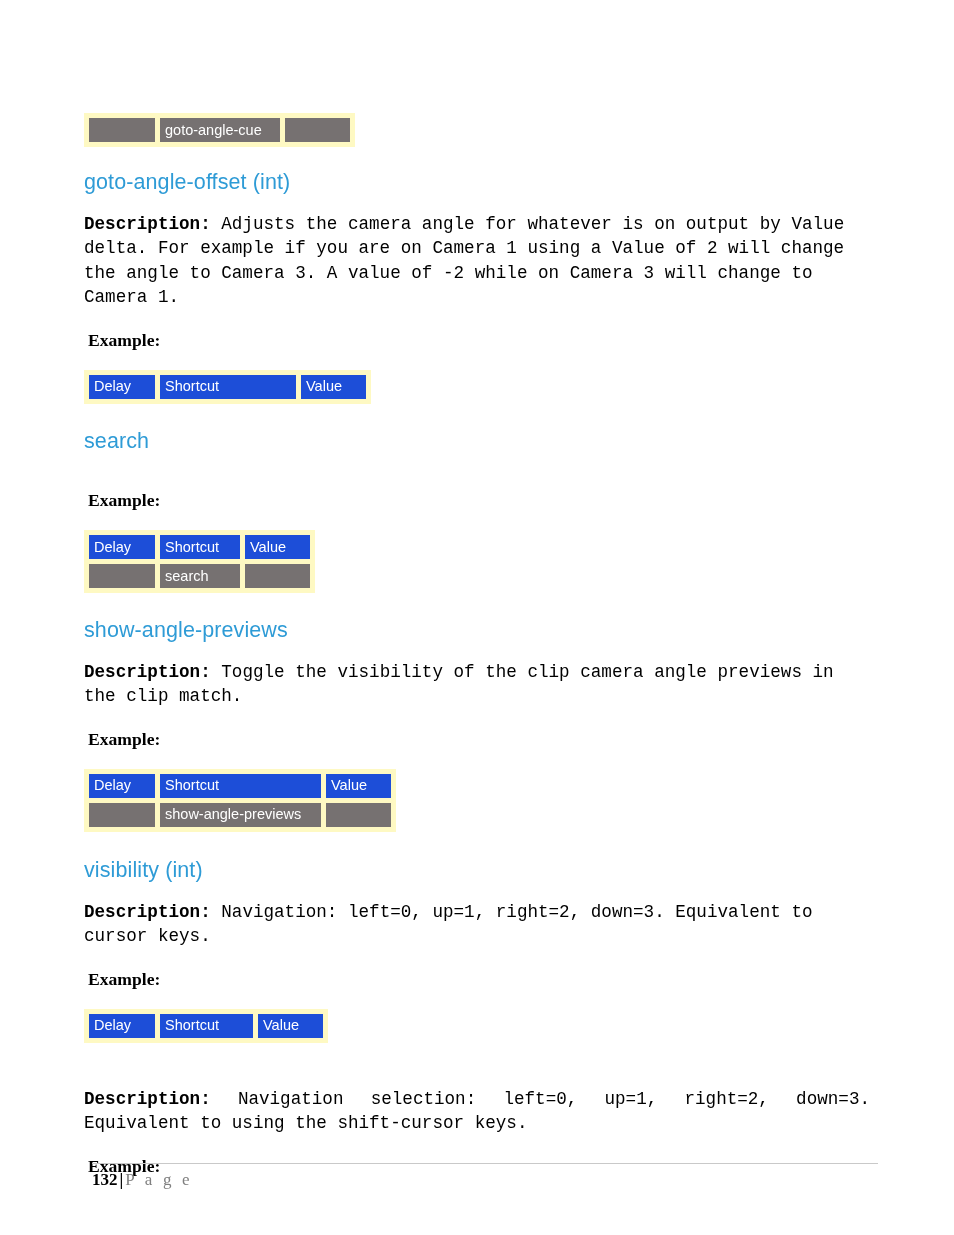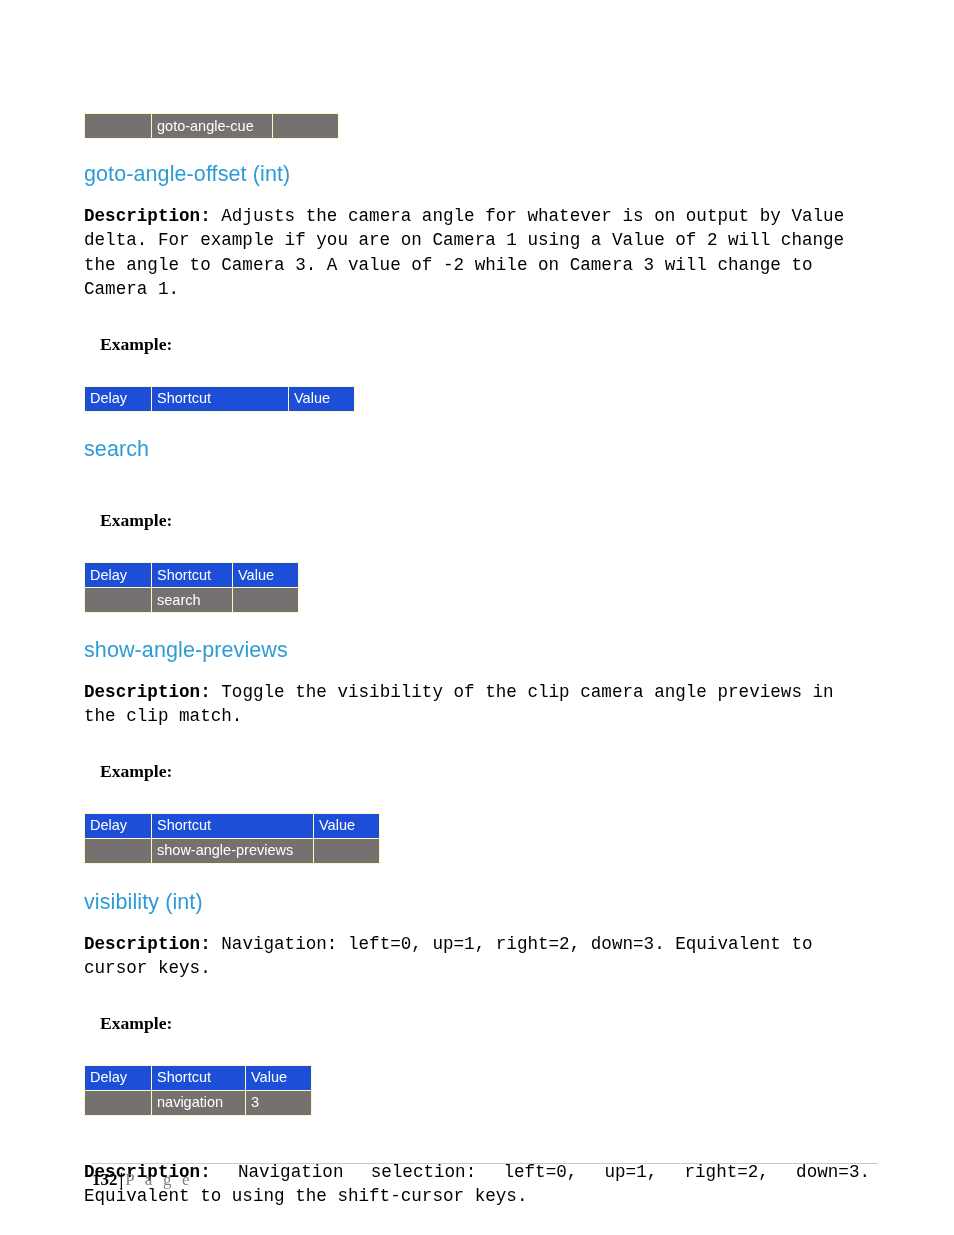--- a/index.html
+++ b/index.html
@@ -54,37 +54,37 @@
     text-align: justify;
     text-justify: inter-word;
   }
   .lead {
     font-weight: bold;
   }
   p.example-label {
     font-family: "Liberation Serif", serif;
     font-size: 17.6px;
     font-weight: bold;
-    margin: 16px;
+    margin: 4px;
     padding: 0;
     line-height: 24px;
     color: #000000;
   }
 
   
   table.shortcut-table {
     border-collapse: collapse;
     table-layout: fixed;
     font-family: "Liberation Sans", sans-serif;
     font-size: 14.5px;
     color: #ffffff;
     background: #767171;
   }
   table.shortcut-table td {
-    border: 1px solid #fef9c3;
+    border: 5px solid #fef9c3;
     padding: 2px 5px 3px 5px;
     height: 19px;
     vertical-align: middle;
     white-space: nowrap;
     overflow: hidden;
   }
   table.shortcut-table tr.header-row td {
     background: #1d4ed8;
   }
   table.shortcut-table tr.data-row td {
@@ -208,25 +208,20 @@
     <p class="desc"><span class="lead">Description:</span> <span>Navigation: left=0, up=1, right=2, down=3.  Equivalent to cursor keys.</span></p>
     <div style="height:14px;"></div>
     <p class="example-label">Example:</p>
     <div style="height:14px;"></div>
     <table class="shortcut-table" style="width:194px;">
       <tbody>
           <tr class="header-row">
         <td style="width:56px;">Delay</td>
         <td style="width:83px;">Shortcut</td>
         <td style="width:55px;">Value</td>
-      </tr>
-      <tr class="data-row">
-        <td></td>
-        <td>navigation</td>
-        <td>3</td>
       </tr>
     </tbody>
       </table>
 
     <div style="height:27px;"></div>
     <div style="height:17px;"></div>
     <p class="desc justified"><span class="lead">Description:</span> <span>Navigation selection: left=0, up=1, right=2, down=3.  Equivalent to using the shift-cursor keys.</span></p>
     <div style="height:14px;"></div>
     <p class="example-label">Example:</p>
 

